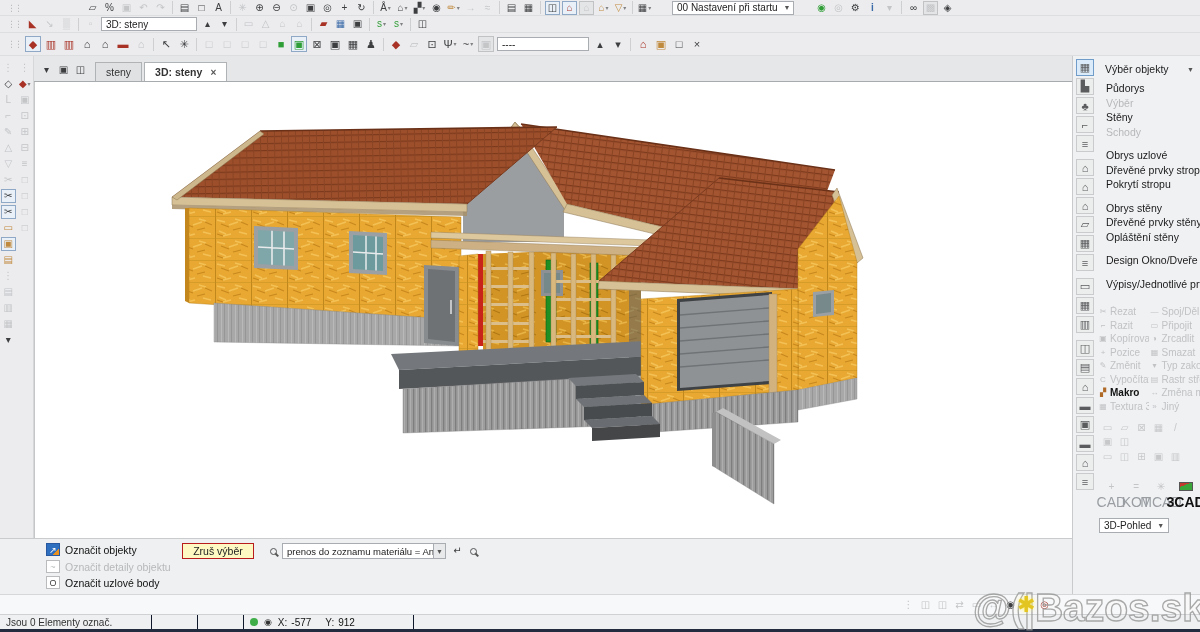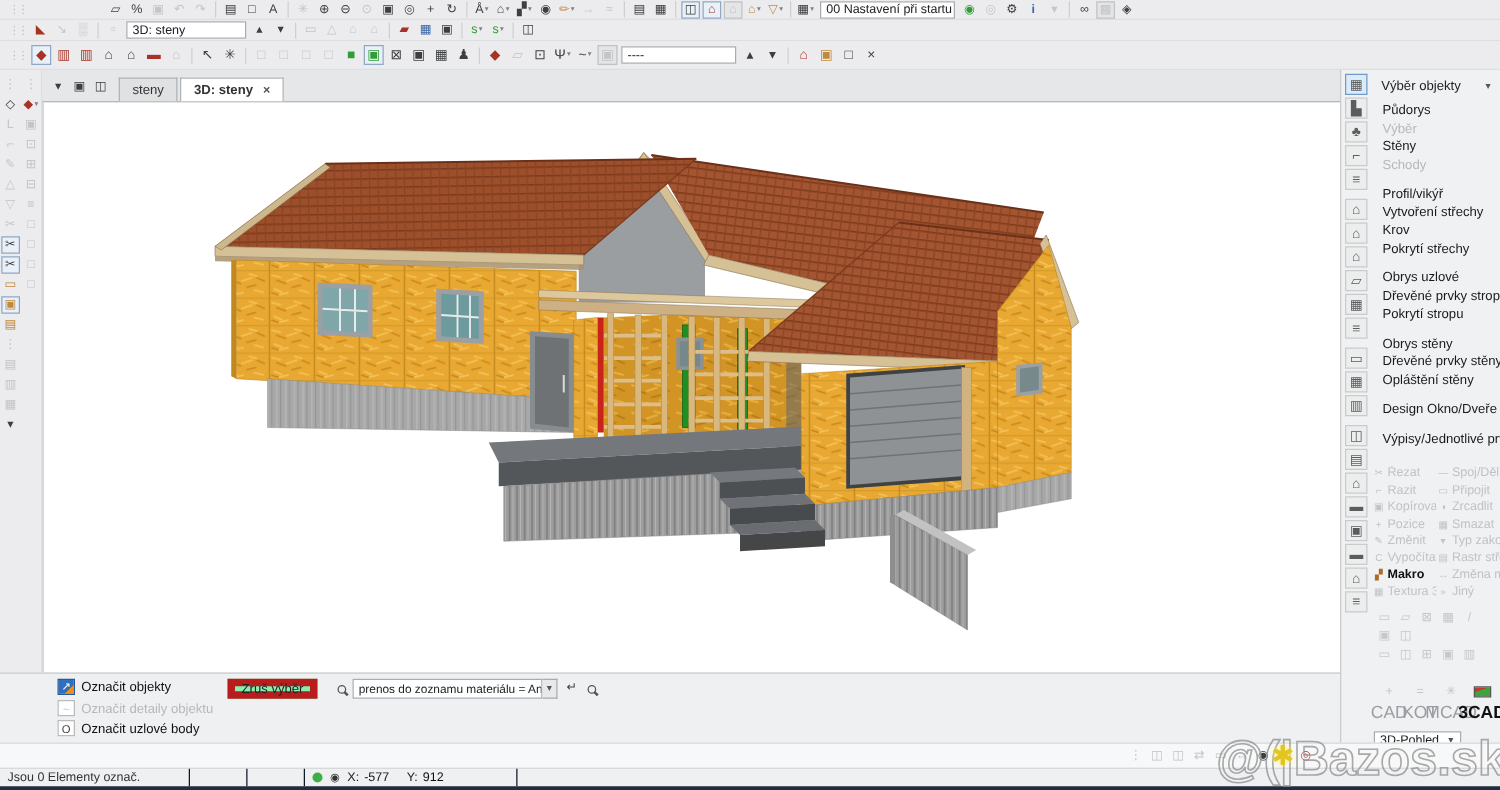--- a/index.html
+++ b/index.html
@@ -72,21 +72,21 @@
   .cadbox{width:14px;height:9px;background:linear-gradient(160deg,#c23b2e 34%,#3aa53a 34%);border:1px solid #555;}
   .viewcombo{margin:8px 2px 0 2px;height:15px;}
   
   .bottompanel{height:56px;background:#eef0f1;border-top:1px solid #c9cbcd;position:relative;font-size:10.5px;}
   .bp-row{position:absolute;display:flex;align-items:center;}
   .bp-ic{width:14px;height:13px;display:flex;align-items:center;justify-content:center;
          font-size:9px;margin-right:5px;border:1px solid #b9bbbd;background:#fff;flex:none;}
   .bp-ic.blue{background:linear-gradient(135deg,#2f6fc0 70%,#e89020 70%);color:#fff;border-color:#2858a0;}
   .bp-ic.gray{color:#b9bbbd;} .bp-ic.node{color:#444;}
   .bp-lbl{color:#111;} .bp-lbl.dis{color:#b6b8ba;}
-  .btn{position:absolute;left:182px;top:4px;width:72px;height:16px;background:#86efac;border:6px solid #b91c1c;
+  .btn{position:absolute;left:182px;top:4px;width:72px;height:16px;background:#fef9c3;border:1px solid #b91c1c;
        font-size:10.5px;display:flex;align-items:center;justify-content:center;color:#222;}
   .searchwrap{position:absolute;left:268px;top:4px;display:flex;align-items:center;height:16px;}
   .mag{width:7px;height:7px;border:1.5px solid #555;border-radius:50%;position:relative;margin:0 5px 0 2px;flex:none;}
   .mag::after{content:"";position:absolute;width:4px;height:1.5px;background:#555;transform:rotate(45deg);right:-3px;bottom:-2px;}
   .searchcombo{width:152px;height:16px;}
   .dbtn{width:12px;height:16px;border:1px solid #a9adb2;border-left:none;background:#e8e9eb;display:flex;
         align-items:center;justify-content:center;font-size:7px;color:#555;}
   
   .iconrow{height:20px;background:#f7f8f9;border-top:1px solid #d5d7d9;display:flex;align-items:center;
            padding-left:900px;position:relative;}
@@ -154,21 +154,21 @@
         <span class="tbi k">▦</span>
         <span class="tbsep"></span>
         <span class="tbi k p">◫</span>
         <span class="tbi r p">⌂</span>
         <span class="tbi d p">⌂</span>
         <span class="tbi t dd">⌂</span>
         <span class="tbi t dd">▽</span>
         <span class="tbsep"></span>
         <span class="tbi k dd">▦</span>
       </span>
-    <span class="combo" style="width:108px;margin:0 3px;">
+    <span class="combo" style="width:122px;margin:0 19px;">
       <span>00 Nastavení při startu</span>
       <span class="ca">▼</span>
     </span>
     <span style="display:inline-flex;align-items:center;">
         <span class="tbi g">◉</span>
         <span class="tbi d">◎</span>
         <span class="tbi k">⚙</span>
         <span class="tbi b">i</span>
         <span class="tbi d">▾</span>
         <span class="tbsep"></span>
@@ -537,26 +537,20 @@
           <span class="ca">▼</span>
         </div>
         <div id="sgroups">
             <div class="sgroup">
               <div class="sitem">Půdorys</div>
               <div class="sitem dis">Výběr</div>
               <div class="sitem">Stěny</div>
               <div class="sitem dis">Schody</div>
             </div>
             <div class="sgroup">
-              <div class="sitem">Profil/vikýř</div>
-              <div class="sitem">Vytvoření střechy</div>
-              <div class="sitem">Krov</div>
-              <div class="sitem">Pokrytí střechy</div>
-            </div>
-            <div class="sgroup">
               <div class="sitem">Obrys uzlové</div>
               <div class="sitem">Dřevěné prvky stropu</div>
               <div class="sitem">Pokrytí stropu</div>
             </div>
             <div class="sgroup">
               <div class="sitem">Obrys stěny</div>
               <div class="sitem">Dřevěné prvky stěny</div>
               <div class="sitem">Opláštění stěny</div>
             </div>
             <div class="sgroup">

